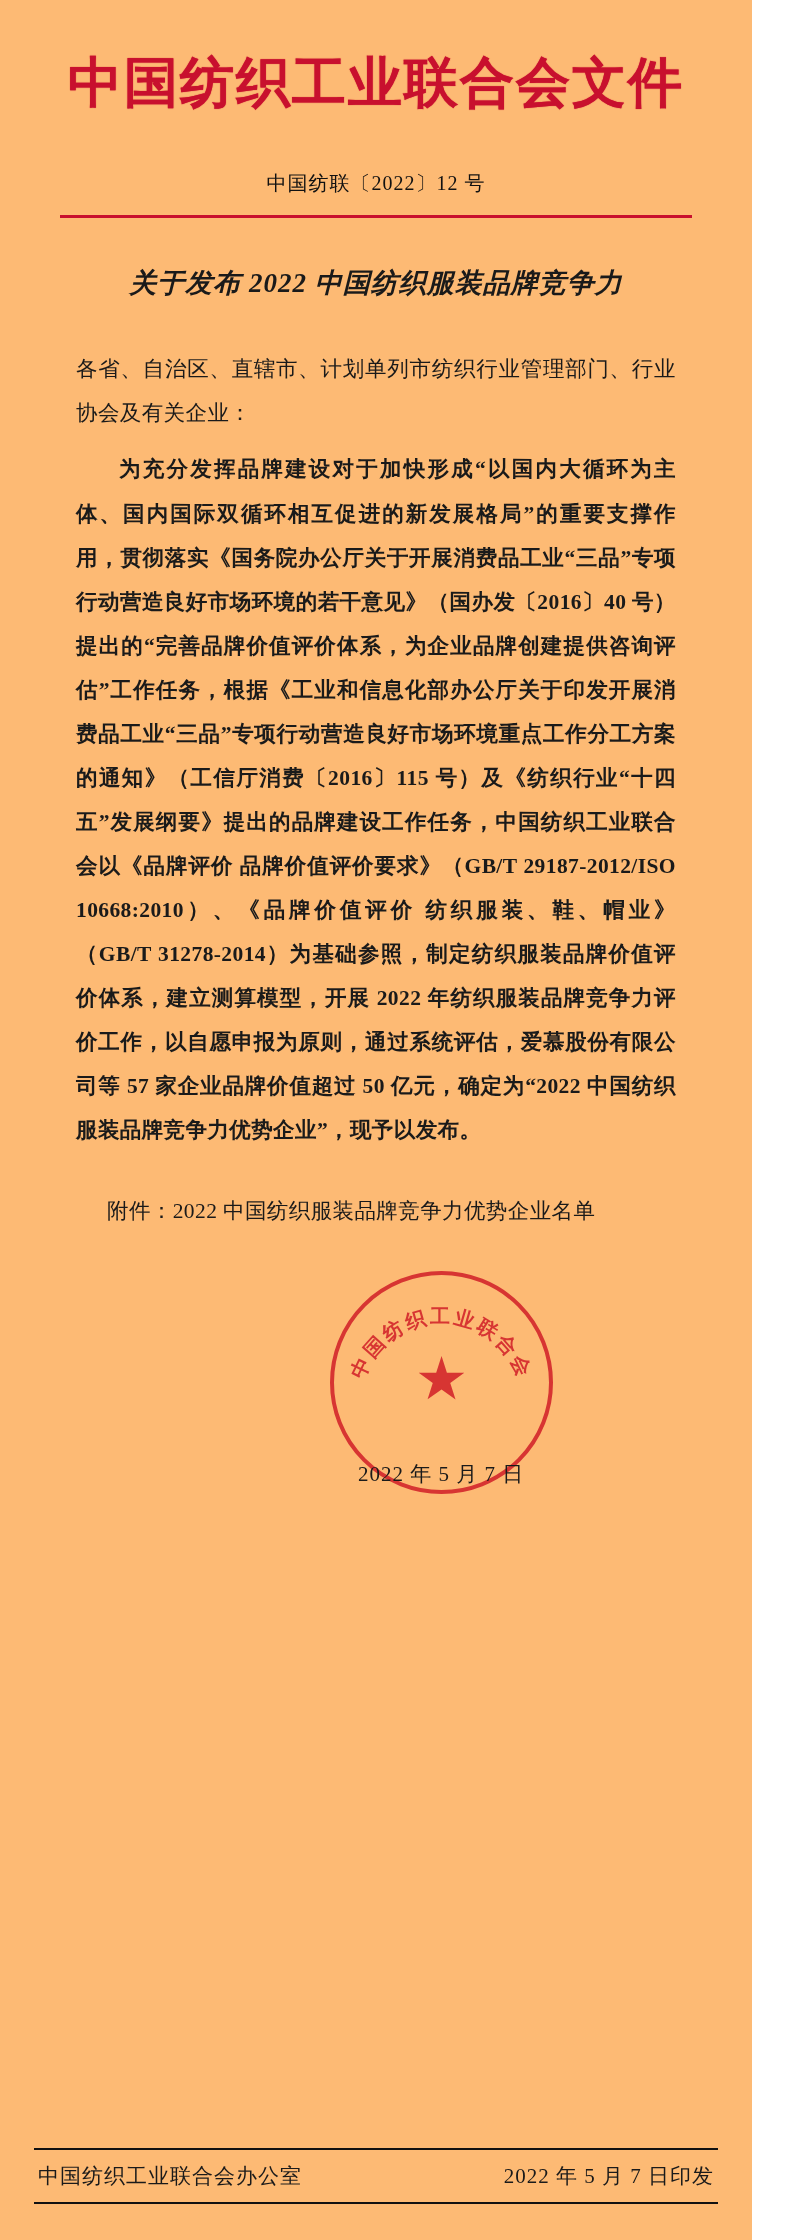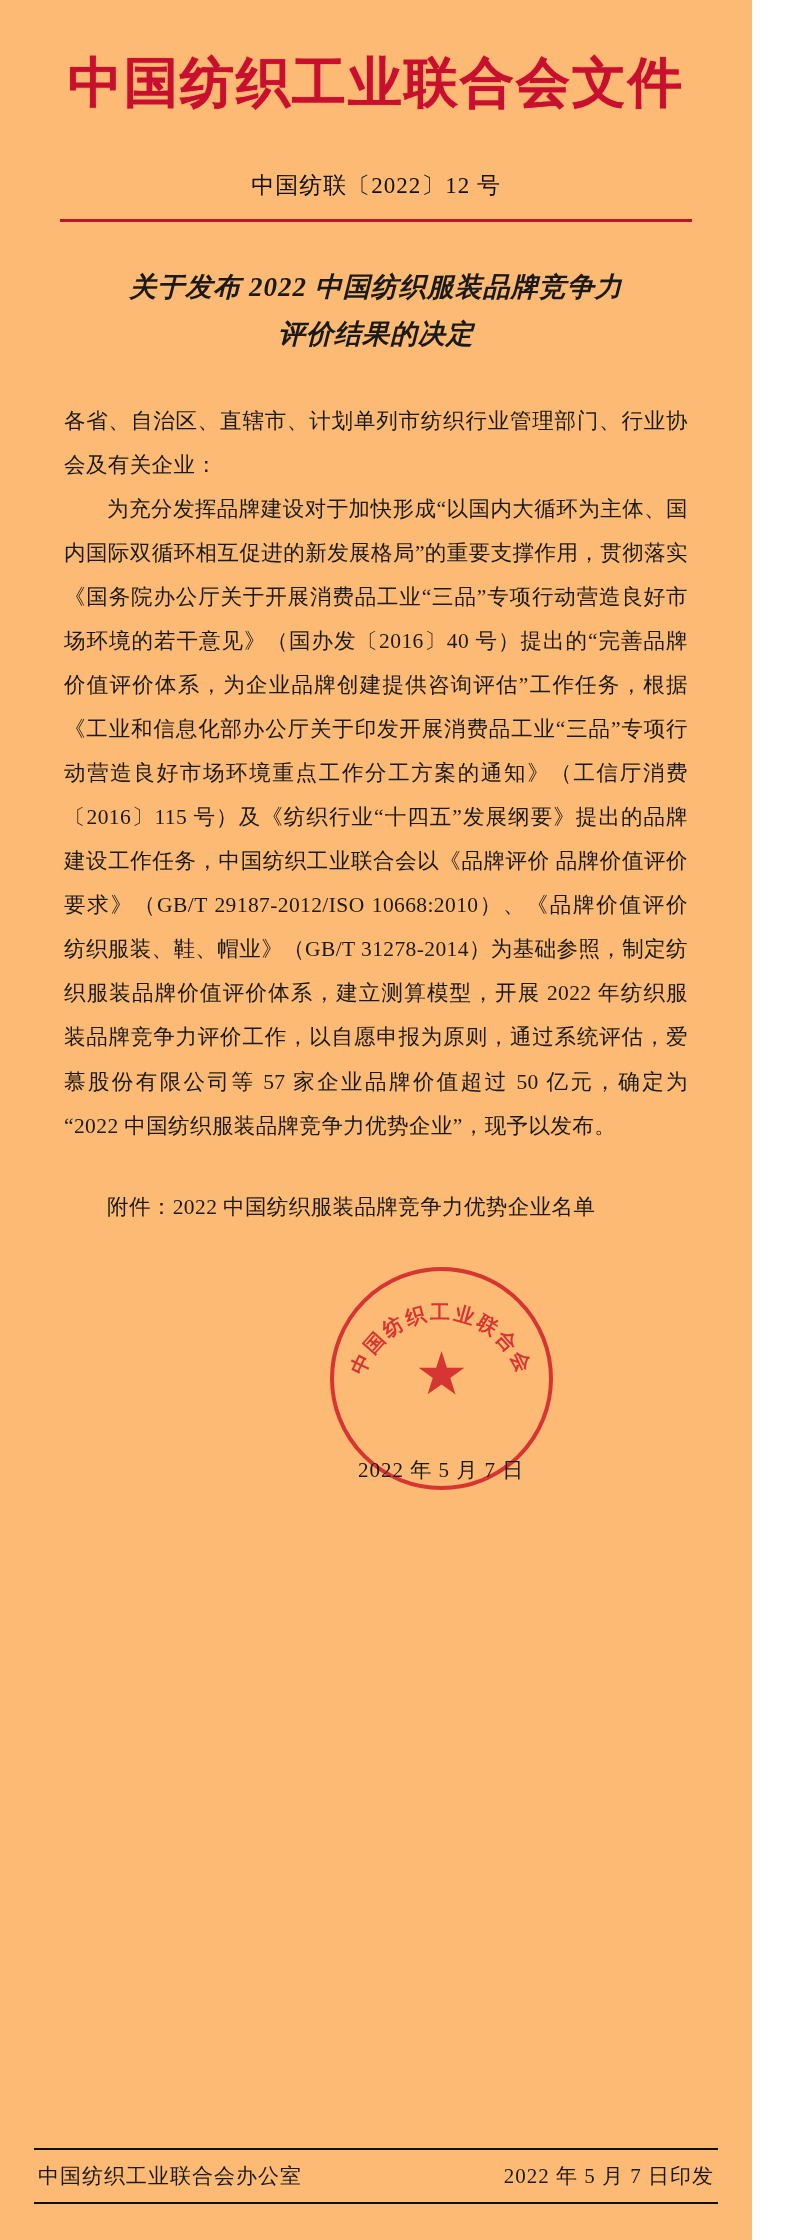--- a/index.html
+++ b/index.html
@@ -38,21 +38,21 @@
     white-space: nowrap;
     text-shadow: 0 0 1px #c8102e;
   }
 
   
   .docnum-wrap {
     text-align: center;
     margin-top: 56px;
   }
   .docnum {
-    font-size: 23px;
+    font-size: 20px;
     letter-spacing: 1px;
     color: #111;
   }
 
   
   .red-rule {
     height: 3px;
     background: #c8102e;
     margin: 18px 42px 0 42px;
   }
@@ -71,24 +71,25 @@
   
   .body-text {
     margin: 40px 46px 0 46px;
     font-size: 21.5px;
     line-height: 2.05;
     text-align: justify;
     text-justify: inter-ideograph;
     letter-spacing: 0.4px;
   }
   .body-text p {
-    margin: 0;
+    margin: 12px;
   }
   .indent {
     text-indent: 2em;
+    font-weight: bold;
   }
   .attachment {
     margin: 38px 46px 0 46px;
     font-size: 21.5px;
     line-height: 2;
     text-indent: 2em;
     letter-spacing: 0.4px;
   }
 
   
@@ -178,21 +179,20 @@
   </div>
 
   <div class="docnum-wrap">
     <span class="docnum">中国纺联〔2022〕12 号</span>
   </div>
 
   <div class="red-rule"></div>
 
   <div class="doc-title">
     <div>关于发布 2022 中国纺织服装品牌竞争力</div>
-    <div>评价结果的决定</div>
   </div>
 
   <div class="body-text">
     <p>各省、自治区、直辖市、计划单列市纺织行业管理部门、行业协会及有关企业：</p>
     <p class="indent">为充分发挥品牌建设对于加快形成“以国内大循环为主体、国内国际双循环相互促进的新发展格局”的重要支撑作用，贯彻落实《国务院办公厅关于开展消费品工业“三品”专项行动营造良好市场环境的若干意见》（国办发〔2016〕40 号）提出的“完善品牌价值评价体系，为企业品牌创建提供咨询评估”工作任务，根据《工业和信息化部办公厅关于印发开展消费品工业“三品”专项行动营造良好市场环境重点工作分工方案的通知》（工信厅消费〔2016〕115 号）及《纺织行业“十四五”发展纲要》提出的品牌建设工作任务，中国纺织工业联合会以《品牌评价 品牌价值评价要求》（GB/T 29187-2012/ISO 10668:2010）、《品牌价值评价 纺织服装、鞋、帽业》（GB/T 31278-2014）为基础参照，制定纺织服装品牌价值评价体系，建立测算模型，开展 2022 年纺织服装品牌竞争力评价工作，以自愿申报为原则，通过系统评估，爱慕股份有限公司等 57 家企业品牌价值超过 50 亿元，确定为“2022 中国纺织服装品牌竞争力优势企业”，现予以发布。</p>
   </div>
 
   <div class="attachment">附件：2022 中国纺织服装品牌竞争力优势企业名单</div>
 
   <div class="seal-area">

